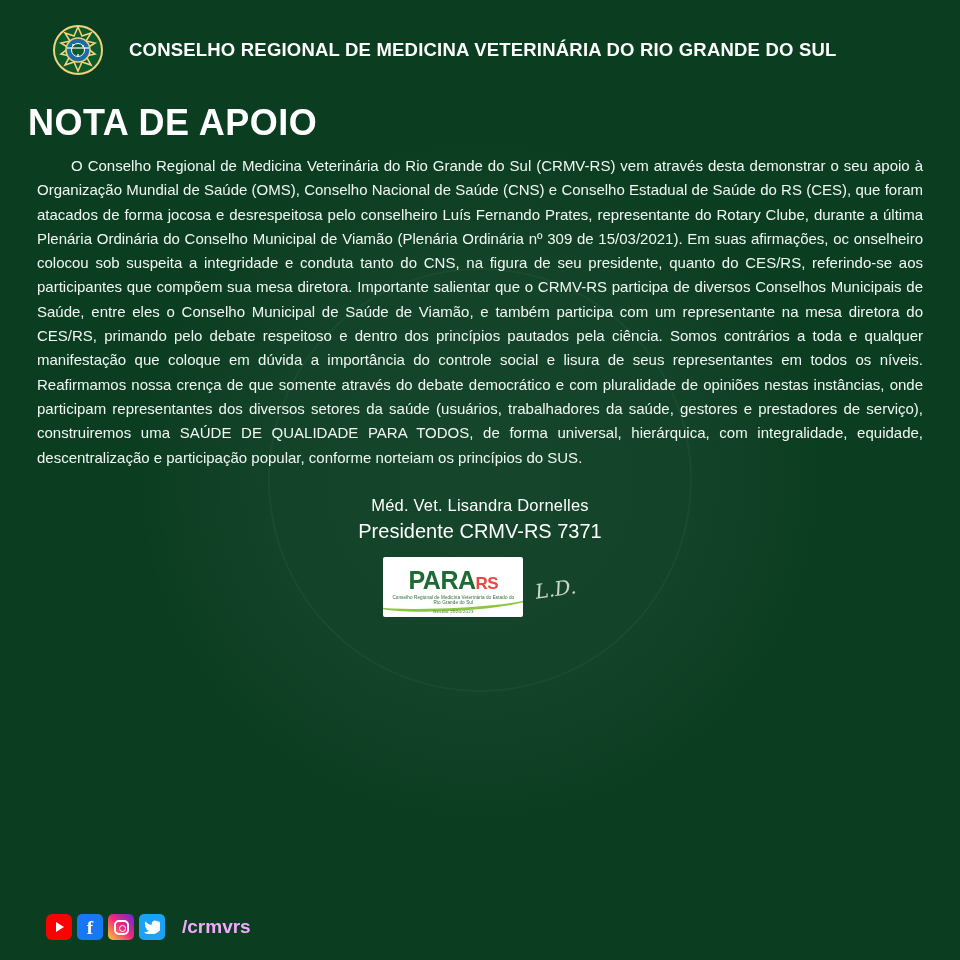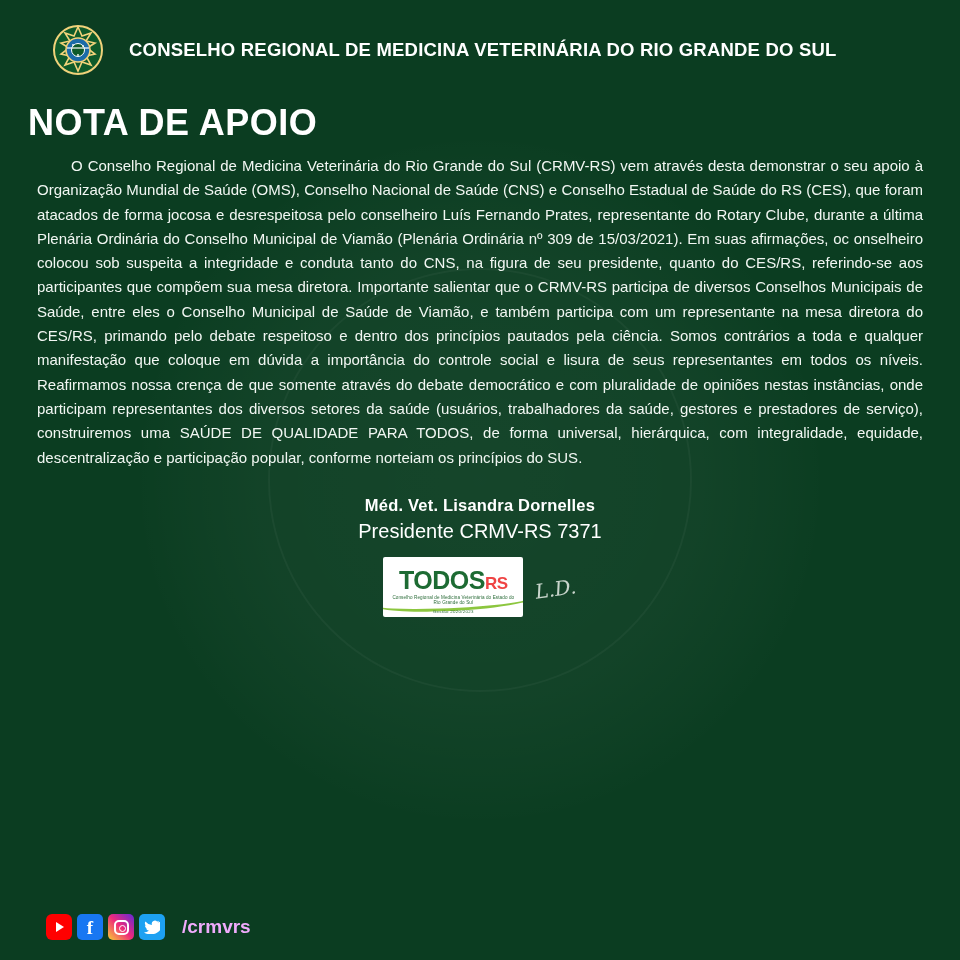--- a/index.html
+++ b/index.html
@@ -86,21 +86,21 @@
     color: #f2f7f3;
   }
 
   
   .signature {
     margin-top: 26px;
     text-align: center;
   }
   .sig-name {
     font-size: 16.5px;
-    font-weight: bold;
+    font-weight: normal;
     letter-spacing: 0.2px;
   }
   .sig-role {
     font-size: 20px;
     margin-top: 5px;
     font-weight: normal;
   }
 
   
   .logo-row {
@@ -246,21 +246,21 @@
   <div class="body-text">O Conselho Regional de Medicina Veterinária do Rio Grande do Sul (CRMV-RS) vem através desta demonstrar o seu apoio à Organização Mundial de Saúde (OMS), Conselho Nacional de Saúde (CNS) e Conselho Estadual de Saúde do RS (CES), que foram atacados de forma jocosa e desrespeitosa pelo conselheiro Luís Fernando Prates, representante do Rotary Clube, durante a última Plenária Ordinária do Conselho Municipal de Viamão (Plenária Ordinária nº 309 de 15/03/2021). Em suas afirmações, oc onselheiro colocou sob suspeita a integridade e conduta tanto do CNS, na figura de seu presidente, quanto do CES/RS, referindo-se aos participantes que compõem sua mesa diretora. Importante salientar que o CRMV-RS participa de diversos Conselhos Municipais de Saúde, entre eles o Conselho Municipal de Saúde de Viamão, e também participa com um representante na mesa diretora do CES/RS, primando pelo debate respeitoso e dentro dos princípios pautados pela ciência. Somos contrários a toda e qualquer manifestação que coloque em dúvida a importância do controle social e lisura de seus representantes em todos os níveis. Reafirmamos nossa crença de que somente através do debate democrático e com pluralidade de opiniões nestas instâncias, onde participam representantes dos diversos setores da saúde (usuários, trabalhadores da saúde, gestores e prestadores de serviço), construiremos uma SAÚDE DE QUALIDADE PARA TODOS, de forma universal, hierárquica, com integralidade, equidade, descentralização e participação popular, conforme norteiam os princípios do SUS.</div>
 
   <div class="signature">
     <div class="sig-name">Méd. Vet. Lisandra Dornelles</div>
     <div class="sig-role">Presidente CRMV-RS 7371</div>
   </div>
 
   <div class="logo-row">
     <div class="crmv-logo">
       <div class="crmv-word">
-        <span>TODOS</span><span class="rs">RS</span>
+        <span>PARA</span><span class="rs">RS</span>
       </div>
       <div class="crmv-sub">Conselho Regional de Medicina Veterinária do Estado do Rio Grande do Sul</div>
       <div class="crmv-swoosh"></div>
       <div class="crmv-tag">Gestão 2020/2023</div>
     </div>
     <div class="handwritten">L.D.</div>
   </div>
 
   <div class="social">
     <div class="sicon youtube">

